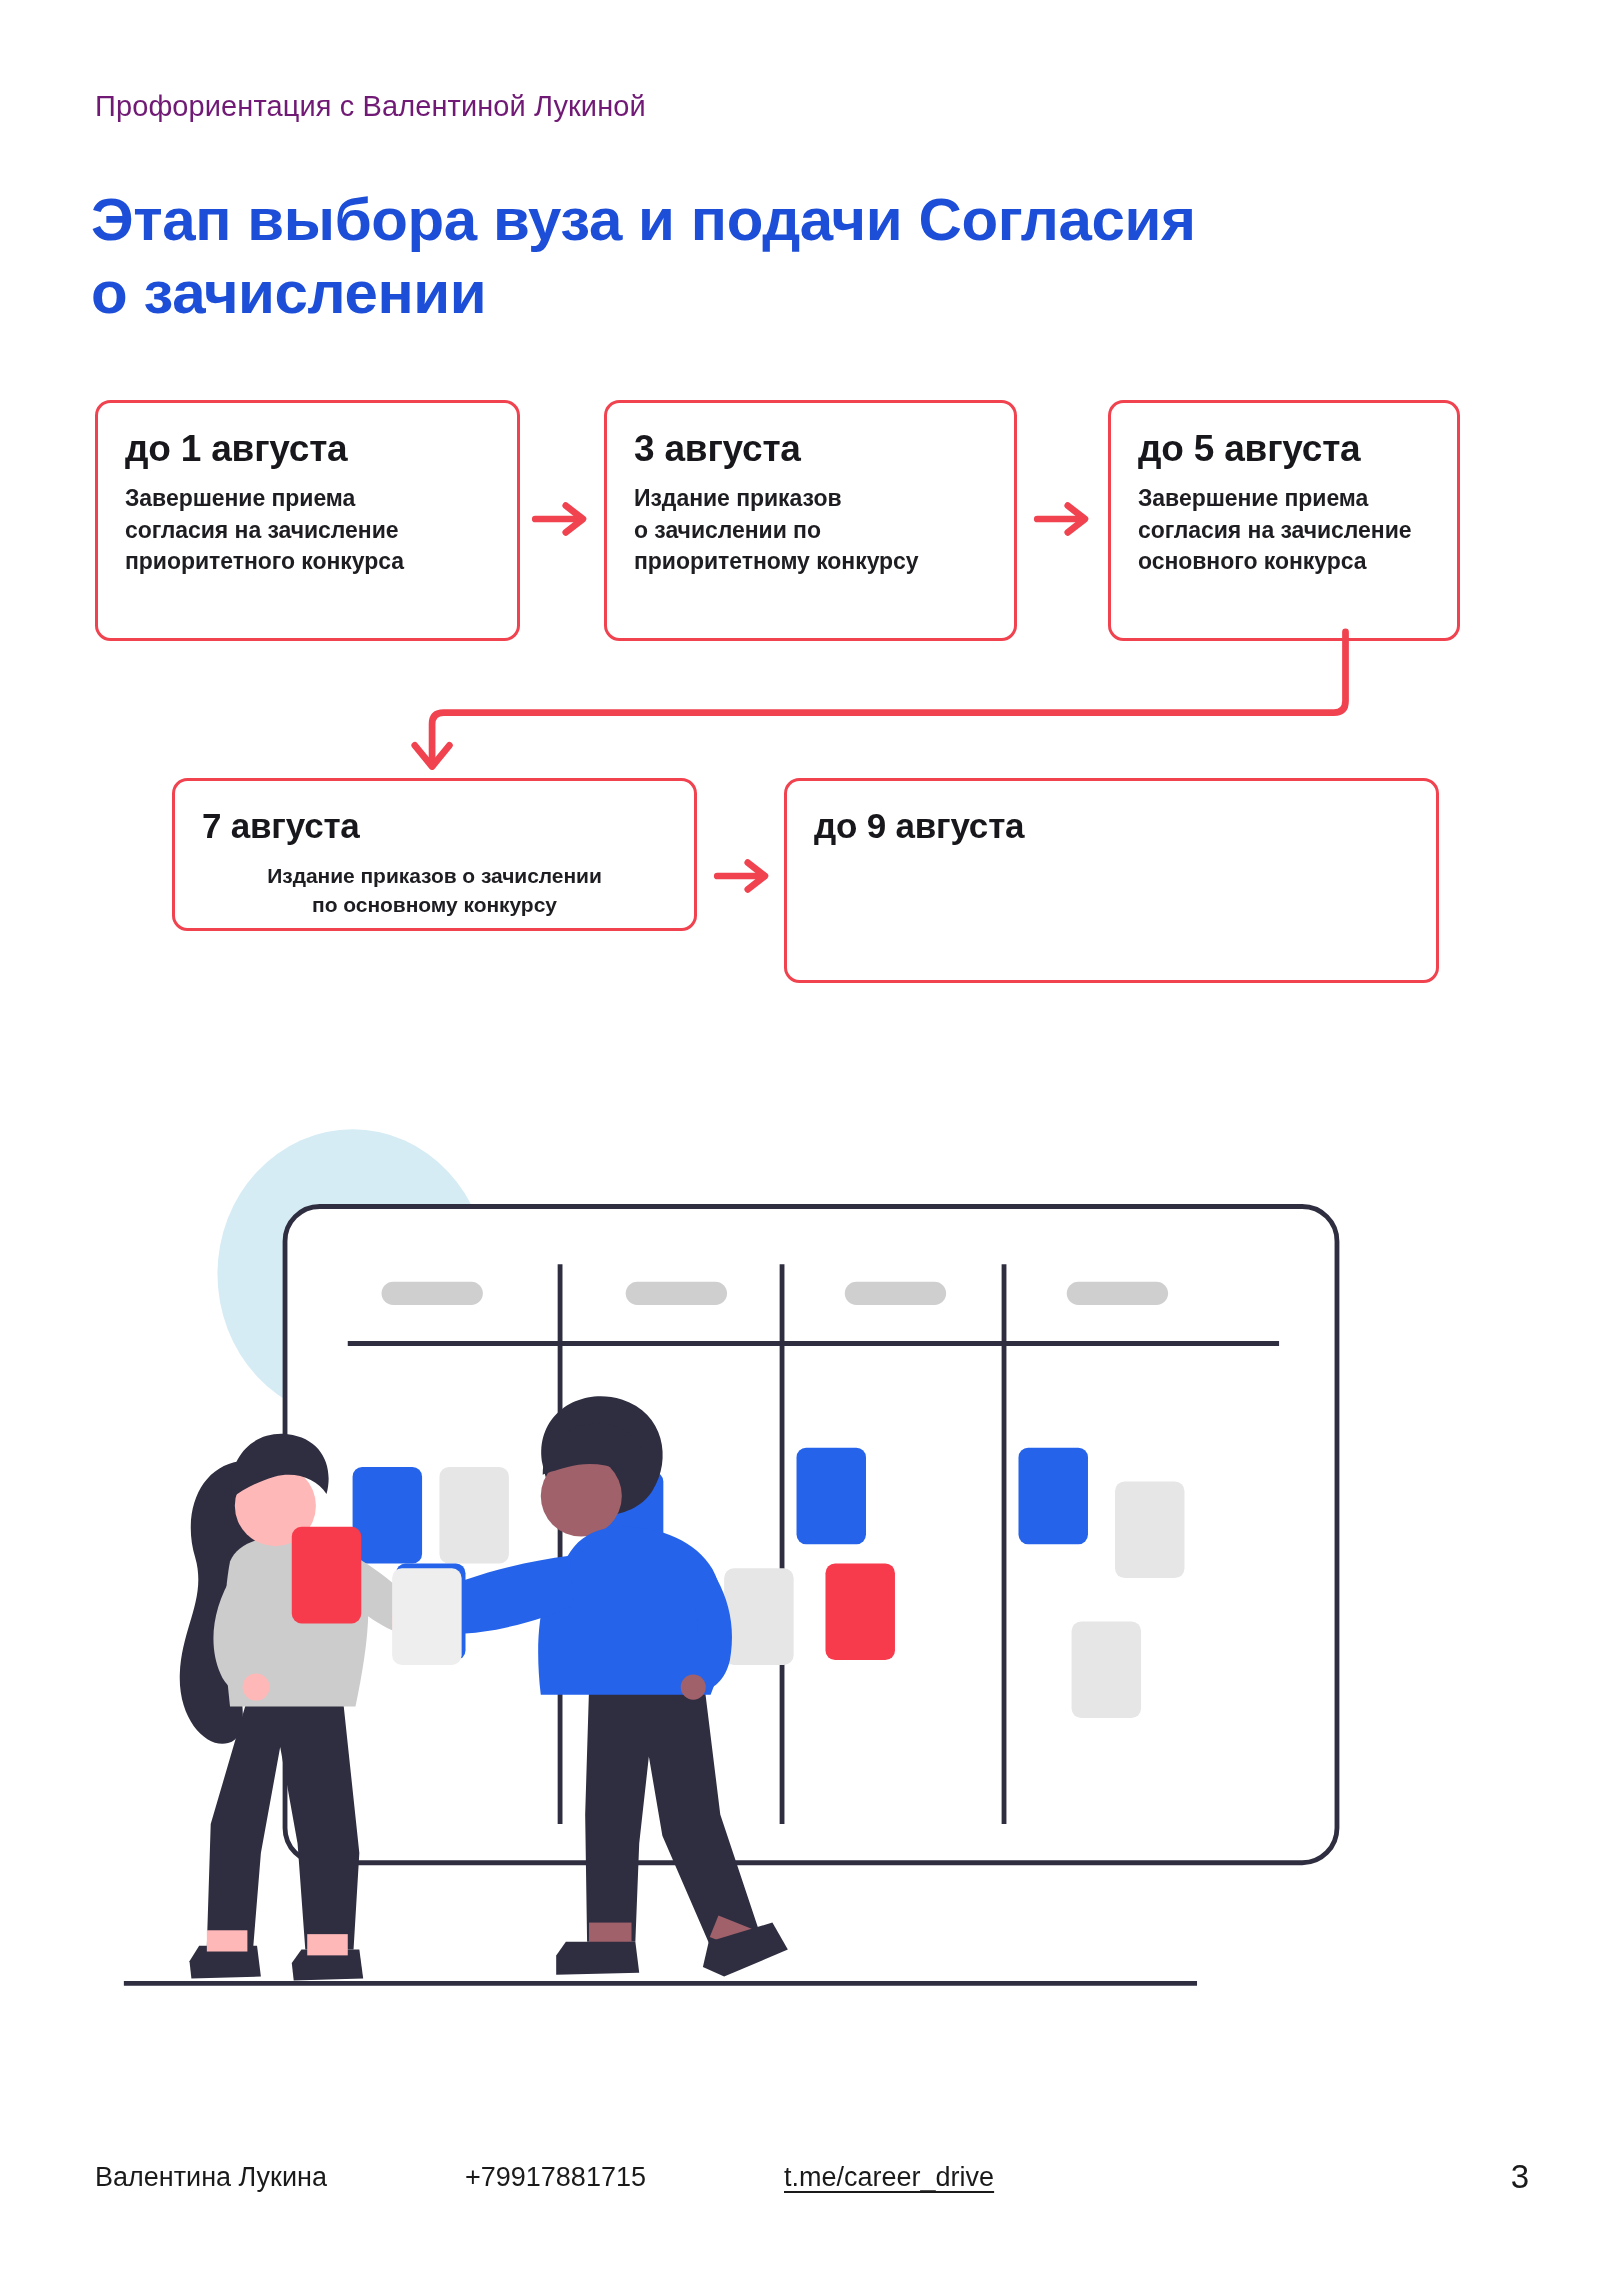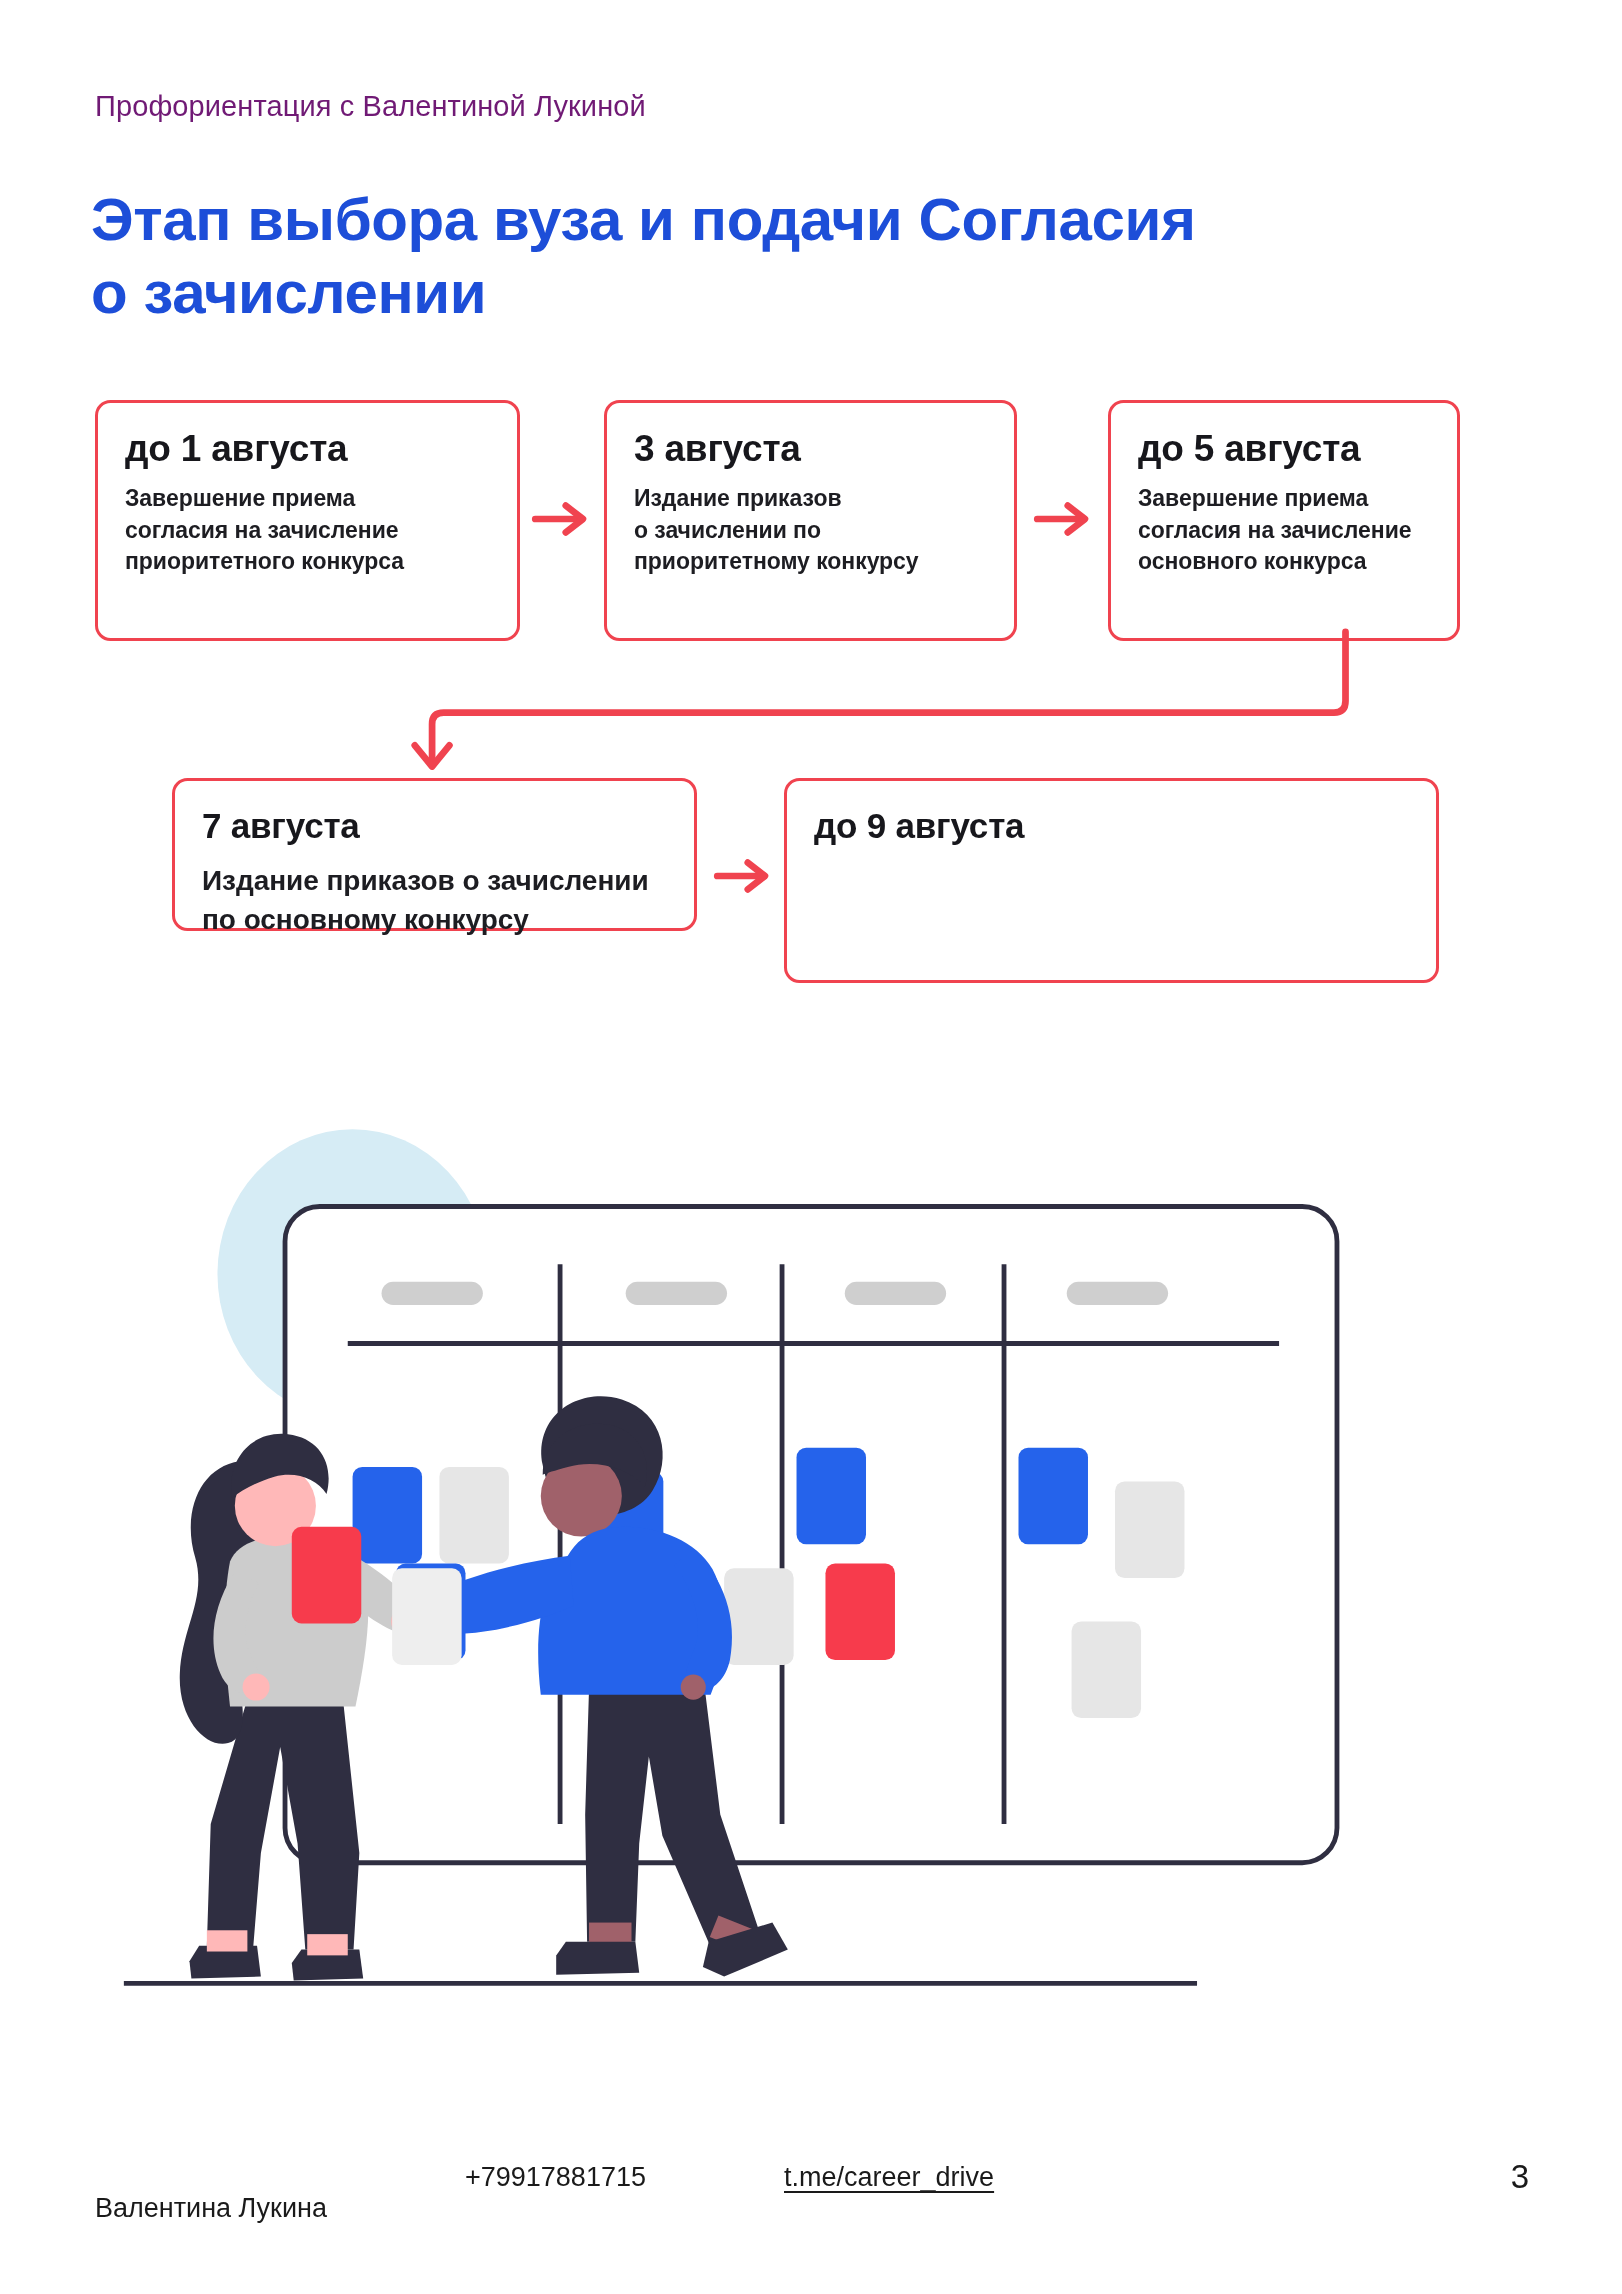--- a/index.html
+++ b/index.html
@@ -73,21 +73,21 @@
   }
   .box .desc .ln { display: block; white-space: nowrap; }
 
   #box1 { left: 95px;  top: 400px;  width: 425px;  height: 241px; }
   #box2 { left: 604px; top: 400px;  width: 413px;  height: 241px; }
   #box3 { left: 1108px;top: 400px;  width: 352px;  height: 241px; }
   #box4 { left: 172px; top: 778px;  width: 525px;  height: 153px; }
   #box5 { left: 784px; top: 778px;  width: 655px;  height: 205px; }
 
   #box4 .date, #box5 .date { font-size: 35px; margin-bottom: 15.4px; }
-  #box4 .desc, #box5 .desc { font-size: 28px; line-height: 1.42; }
+  #box4 .desc, #box5 .desc { font-size: 21px; line-height: 1.42; text-align: center; }
 
   
   .arrow-h { position: absolute; }
   #arr1 { left: 529px;  top: 498px; }
   #arr2 { left: 1031px; top: 498px; }
   #arr3 { left: 711px;  top: 855px; }
 
   
   #elbow { position: absolute; left: 367px; top: 626px; }
 
@@ -102,21 +102,21 @@
     width: 1622px;
     height: 58px;
   }
   .footer .f-item {
     position: absolute;
     font-size: 27px;
     color: #1a1a1a;
     line-height: 1.2;
     white-space: nowrap;
   }
-  #f-name { left: 95px;  top: 0; margin-top: 31px; }
+  #f-name { left: 95px;  top: 0; }
   #f-phone{ left: 465px; top: 0; }
   #f-link { left: 784px; top: 0; text-decoration: underline; text-underline-offset: 4.8px; }
   #f-page { right: 93px; top: -3.9px; font-size: 33px; }
 </style>
 </head>
 <body>
 
 <div class="page">
 
   <div class="kicker">Профориентация с Валентиной Лукиной</div>

